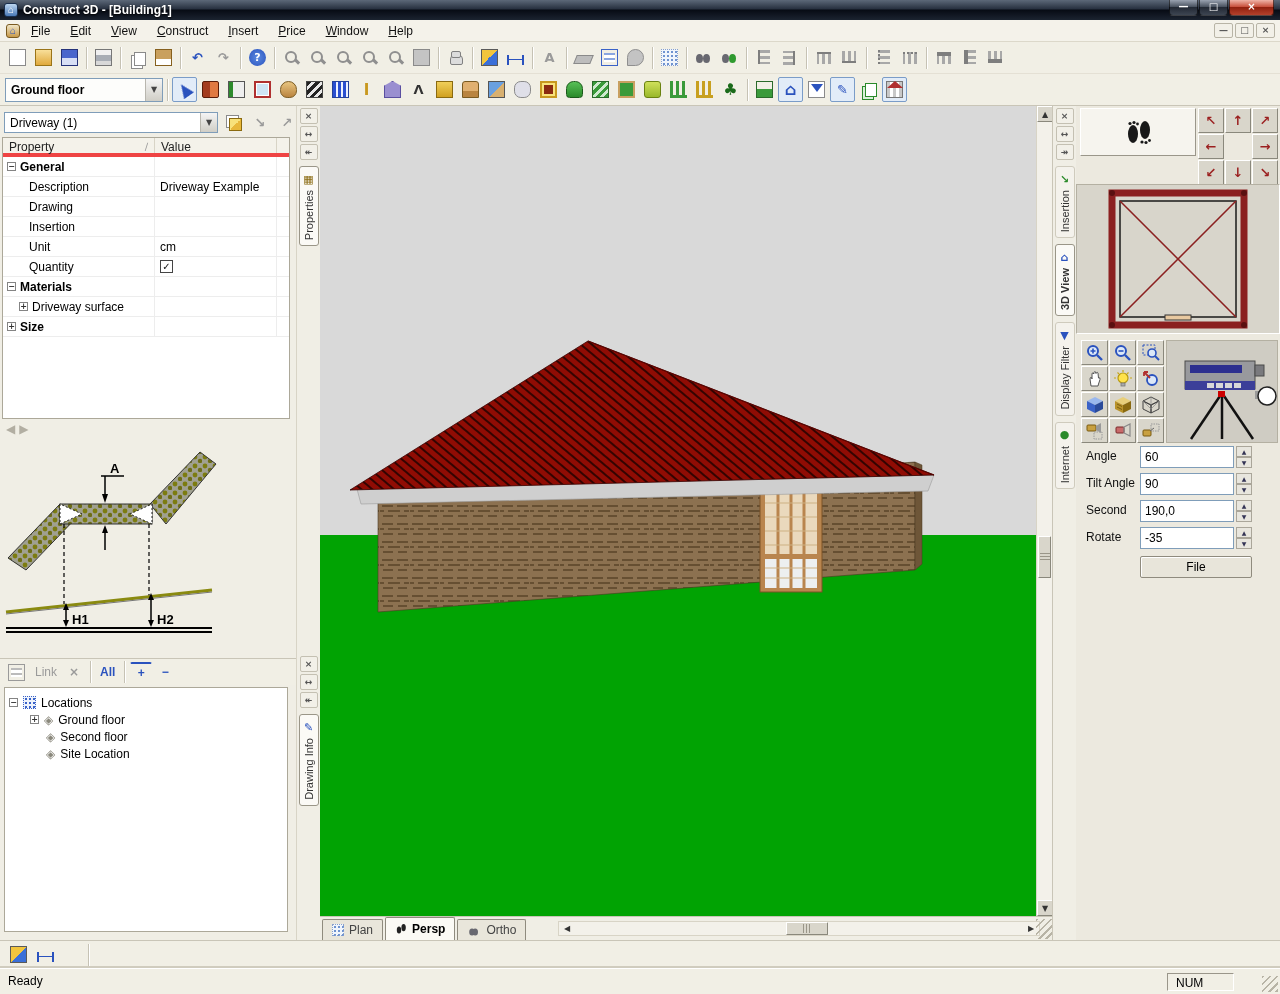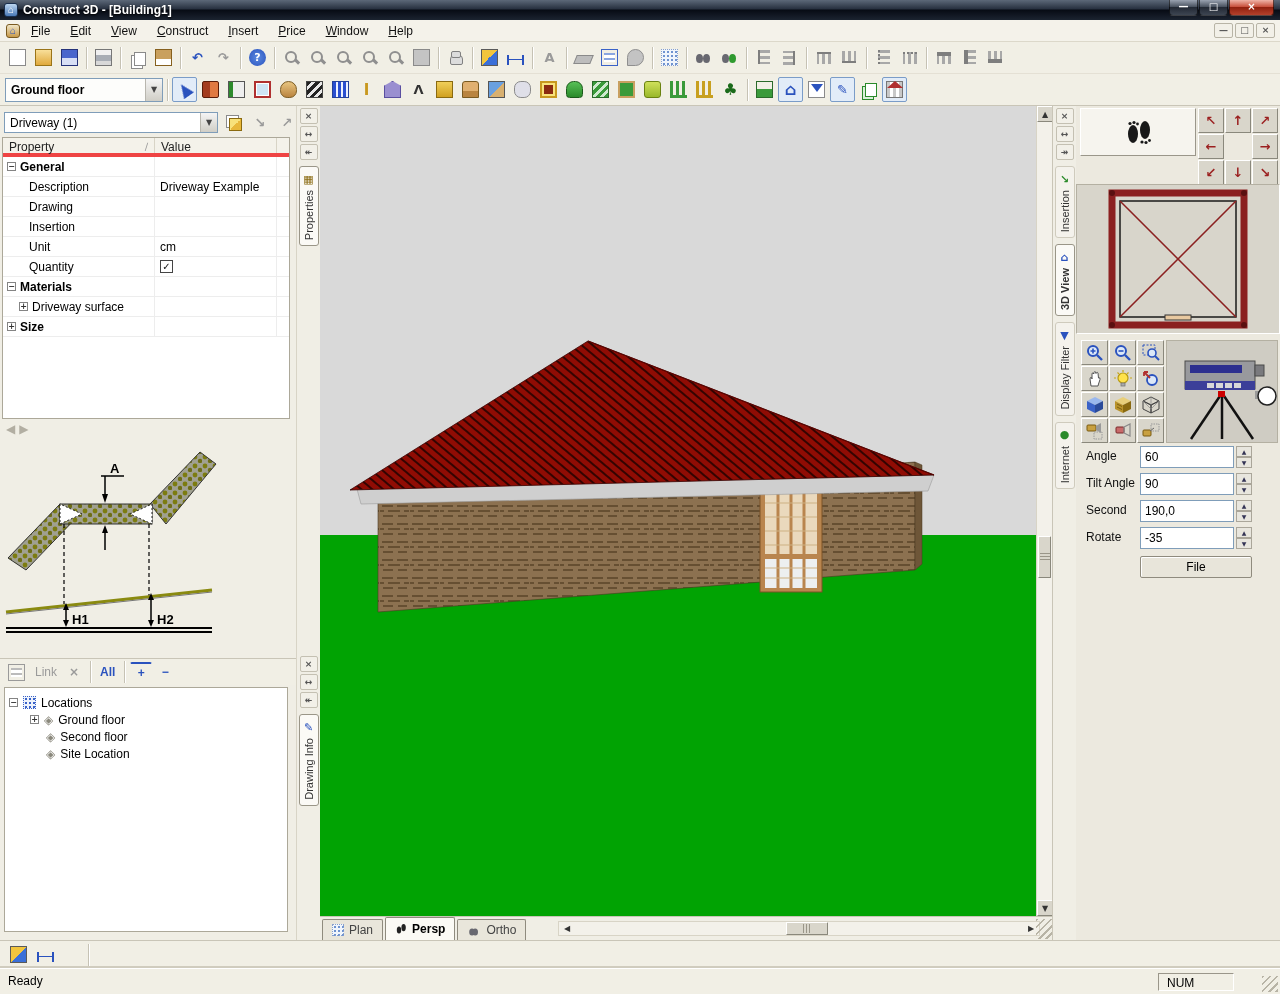--- a/index.html
+++ b/index.html
@@ -144,21 +144,21 @@
 .frow{position:absolute;left:0;width:100%;height:22px}
 .flabel{position:absolute;left:10px;top:3px;font-size:12px;color:#111}
 .finput{position:absolute;left:64px;width:94px;height:22px;background:#fff;border:1px solid #7f9db9;padding:3px 4px;font-size:12px}
 .fspin{position:absolute;left:160px;width:16px;height:22px;display:flex;flex-direction:column}
 .fspin span{flex:1;background:#e8e6de;border:1px solid #aaa69a;font:6px "DejaVu Sans",sans-serif;color:#335;display:flex;align-items:center;justify-content:center}
 #resetbtn{position:absolute;left:64px;top:450px;width:112px;height:22px;background:#e8e5da;border:1px solid #8f8b7e;border-radius:2px;text-align:center;line-height:20px;box-shadow:inset 1px 1px 0 #fff}
 
 #btoolbar{position:absolute;left:0;right:0;top:940px;height:28px;background:#f1efe5;border-top:1px solid #c9c5b7;display:flex;align-items:center;padding:0 6px;gap:2px}
 #statusbar{position:absolute;left:0;right:0;top:968px;height:26px;background:#f1efe5;border-top:1px solid #fff;box-shadow:0 -2px 0 #d0ccbe}
 #statusbar .ready{position:absolute;left:8px;top:5px}
-#numpane{position:absolute;right:46px;top:4px;width:76px;height:18px;border:1px solid;border-color:#9a968a #fff #fff #9a968a;padding:2px 8px}
+#numpane{position:absolute;right:46px;top:4px;width:67px;height:18px;border:1px solid;border-color:#9a968a #fff #fff #9a968a;padding:2px 8px}
 #sgrip{position:absolute;right:2px;bottom:2px;width:16px;height:16px}
 text{font-family:"Liberation Sans",sans-serif}
 </style>
 </head>
 <body>
 
 <div id="app">
 
   <div id="titlebar">
     <span class="appico">⌂</span>

